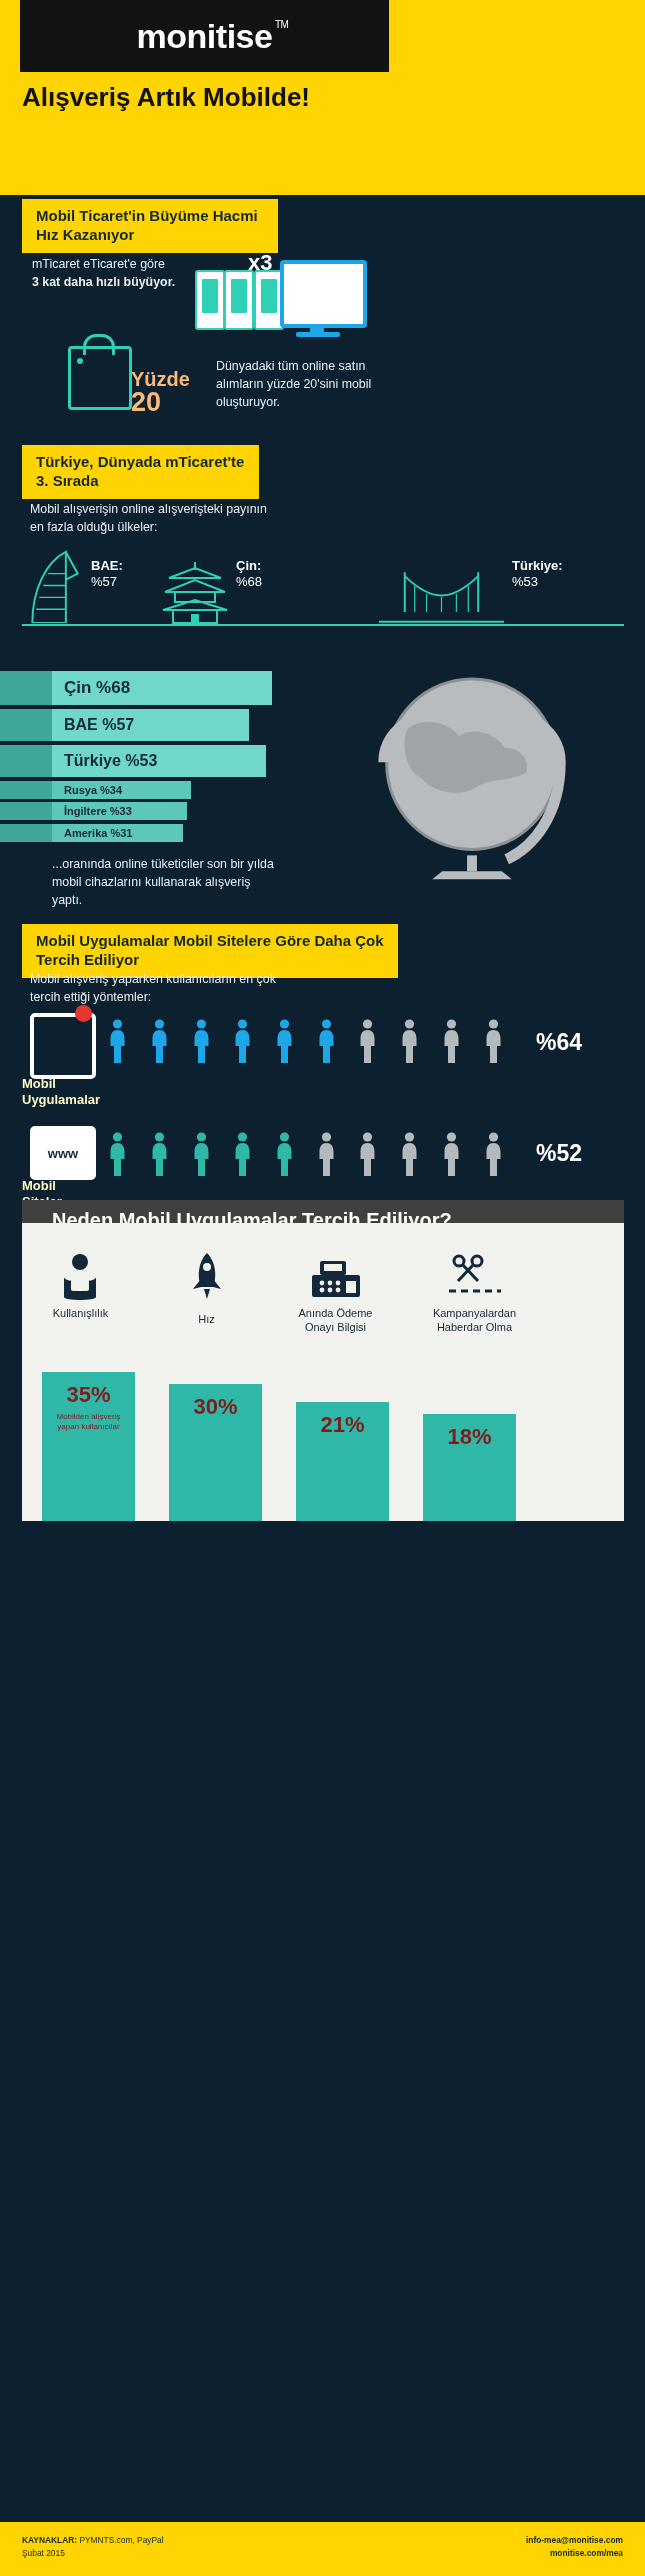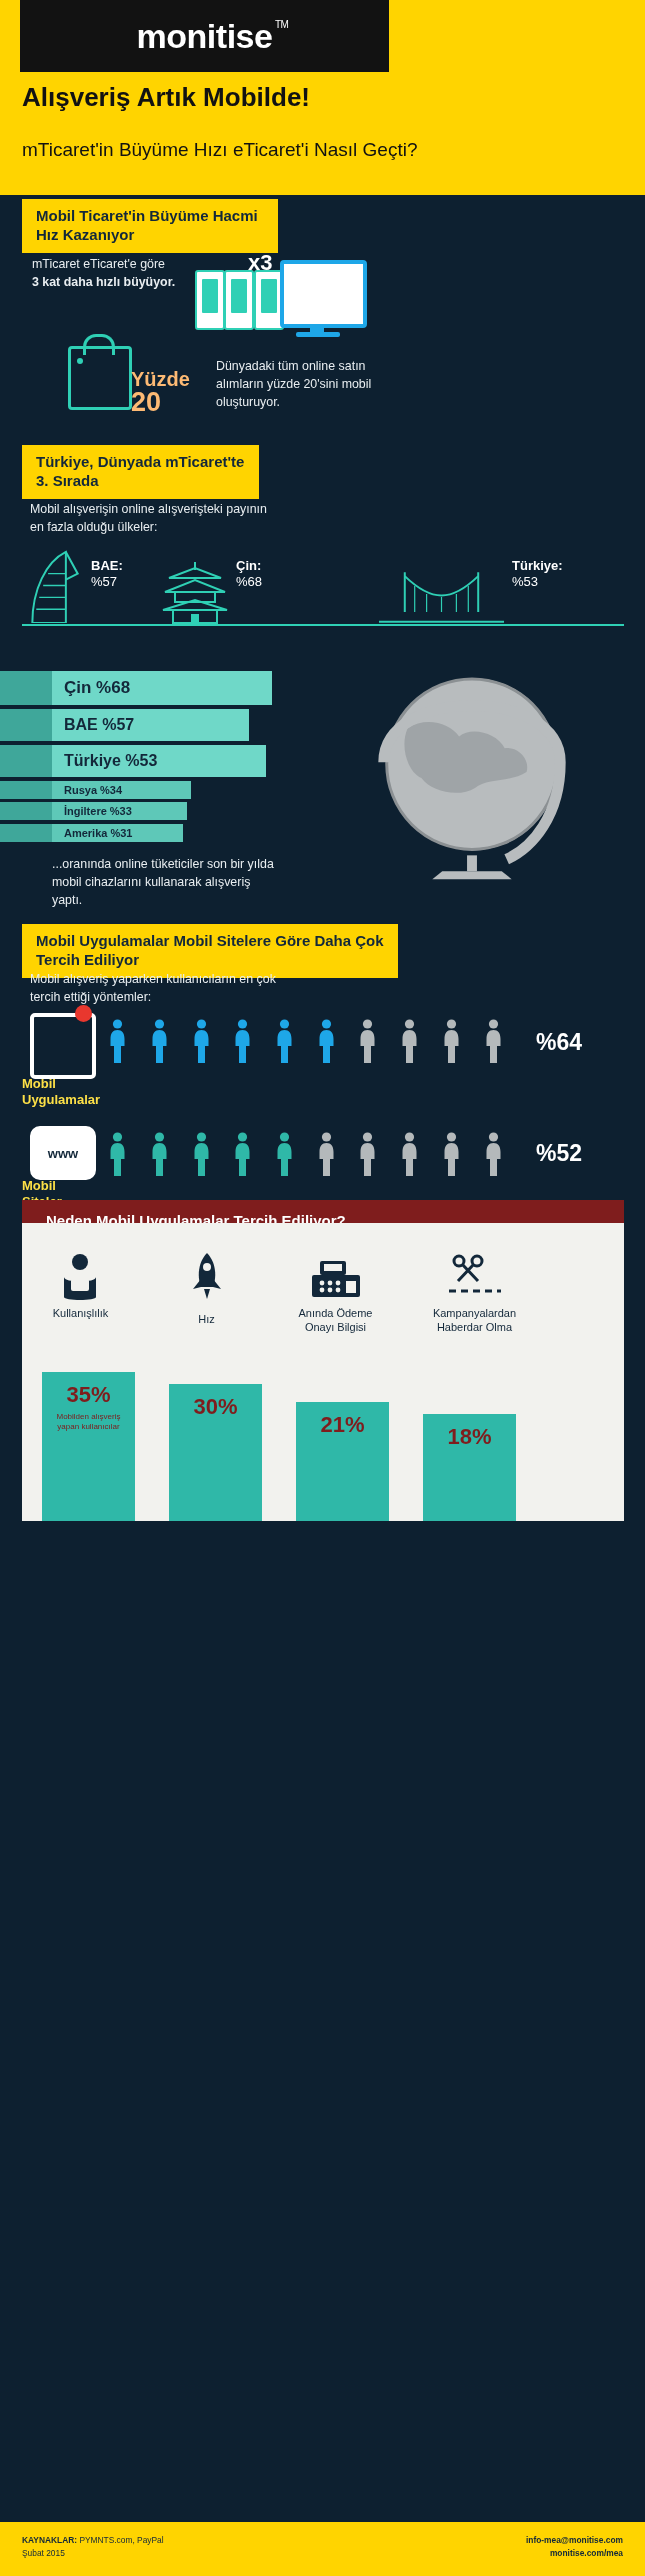--- a/index.html
+++ b/index.html
@@ -47,28 +47,28 @@
   .bar{position:absolute;left:52px;background:#6fd8c8;color:#13283a;font-weight:bold;display:flex;align-items:center;padding-left:12px;box-sizing:border-box;}
   .bar.small{background:#5ec8b8;font-size:11px;font-weight:bold;}
   .bar-side{position:absolute;left:0;width:52px;background:#3fa79a;}
   .s3-text{left:52px;top:832px;width:228px;}
   .globe-wrap{position:absolute;left:348px;top:667px;width:248px;height:228px;}
 
   
   .s4-text{left:30px;top:971px;width:268px;}
   .appbox{position:absolute;left:30px;top:1013px;width:58px;height:58px;background:#0d2030;border:4px solid #ffffff;border-radius:5px;}
   .appdot{position:absolute;left:75px;top:1005px;width:17px;height:17px;border-radius:50%;background:#e8372e;}
-  .wwwbox{position:absolute;left:30px;top:1126px;width:58px;height:46px;background:#ffffff;border:4px solid #ffffff;border-radius:10px;display:flex;align-items:center;justify-content:center;color:#13283a;font-size:13px;font-weight:bold;}
-  .cap{position:absolute;color:#fde047;font-size:13px;font-weight:bold;line-height:1.2;}
+  .wwwbox{position:absolute;left:30px;top:1126px;width:58px;height:46px;background:#ffffff;border:4px solid #ffffff;border-radius:5px;display:flex;align-items:center;justify-content:center;color:#13283a;font-size:13px;font-weight:bold;}
+  .cap{position:absolute;color:#fef9c3;font-size:13px;font-weight:bold;line-height:1.2;}
   .pct-big{position:absolute;color:#ffffff;font-size:23px;font-weight:bold;}
   .person{position:absolute;width:17px;height:44px;}
 
   
   .panel5{position:absolute;left:22px;top:1223px;width:602px;height:298px;background:#f2f2ee;}
-  .redbar{position:absolute;left:22px;top:1200px;width:602px;height:40px;background:#7f1d1d;color:#ffffff;font-size:15px;font-weight:bold;display:flex;align-items:center;padding-left:24px;box-sizing:border-box;}
+  .redbar{position:absolute;left:22px;top:1200px;width:602px;height:40px;background:#404040;color:#ffffff;font-size:20px;font-weight:bold;display:flex;align-items:center;padding-left:30px;box-sizing:border-box;}
   .redbar-notch{position:absolute;left:298px;top:1239px;width:0;height:0;border-left:11px solid transparent;border-right:11px solid transparent;border-top:12px solid #e8372e;}
   .col-title{position:absolute;color:#13283a;font-size:11px;text-align:center;line-height:1.25;}
   .cbar{position:absolute;background:#2fb8a8;color:#7f1d1d;text-align:center;}
   .cbar .v{font-size:22px;font-weight:bold;padding-top:10px;display:block;}
   .cbar .sub{font-size:8px;line-height:1.25;display:block;padding:4px 6px 0;}
 
   
   .footer{position:absolute;left:0;top:2522px;width:645px;height:54px;background:#ffd400;}
   .foot-l{position:absolute;left:22px;top:2534px;color:#13283a;font-size:8.4px;line-height:1.5;}
   .foot-r{position:absolute;right:22px;top:2534px;color:#13283a;font-size:8.4px;line-height:1.5;text-align:right;}
@@ -78,21 +78,20 @@
 <body>
 
 <div id="page">
 
   <div class="header">
     <div class="logo-box">
       <div class="logo-text"><span>monitise</span><span class="tm">TM</span></div>
     </div>
   </div>
   <div class="head-title">Alışveriş Artık Mobilde!</div>
-  <div class="head-sub">mTicaret'in Büyüme Hızı eTicaret'i Nasıl Geçti?</div>
 
   <div class="banner" style="left:22px;top:199px;width:228px;">Mobil Ticaret'in Büyüme Hacmi Hız Kazanıyor</div>
 
   <div class="txt s1-text">
     <span>mTicaret eTicaret'e göre</span><br>
     <span class="bold">3 kat daha hızlı büyüyor.</span>
   </div>
 
   <div class="x3">x3</div>
   <div class="phone" style="left:195px;">

